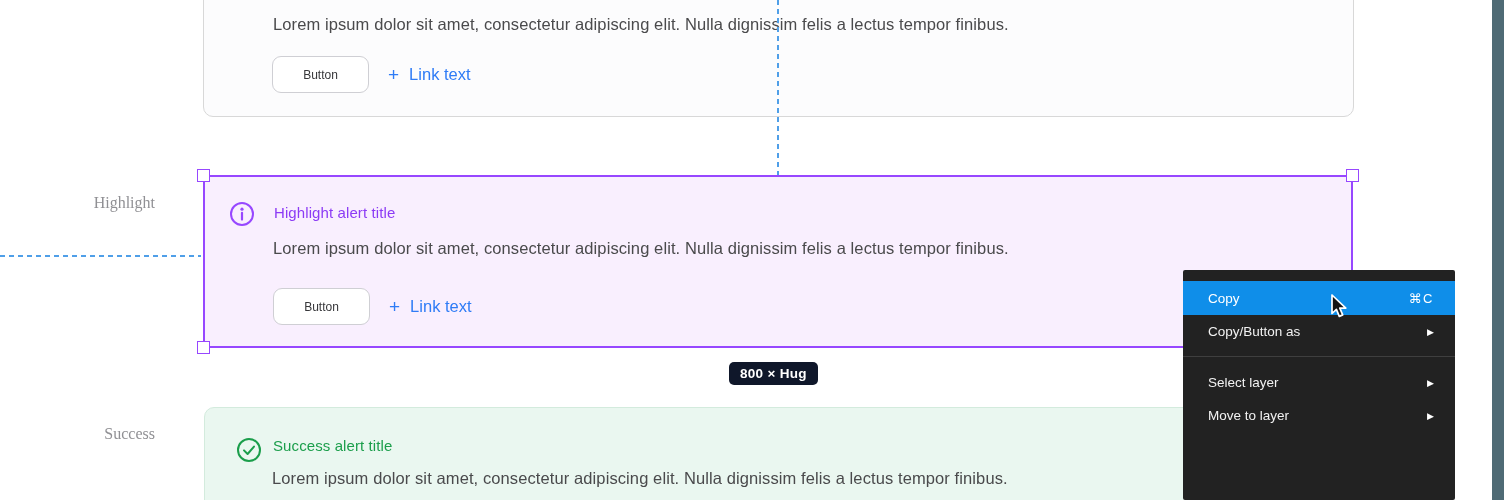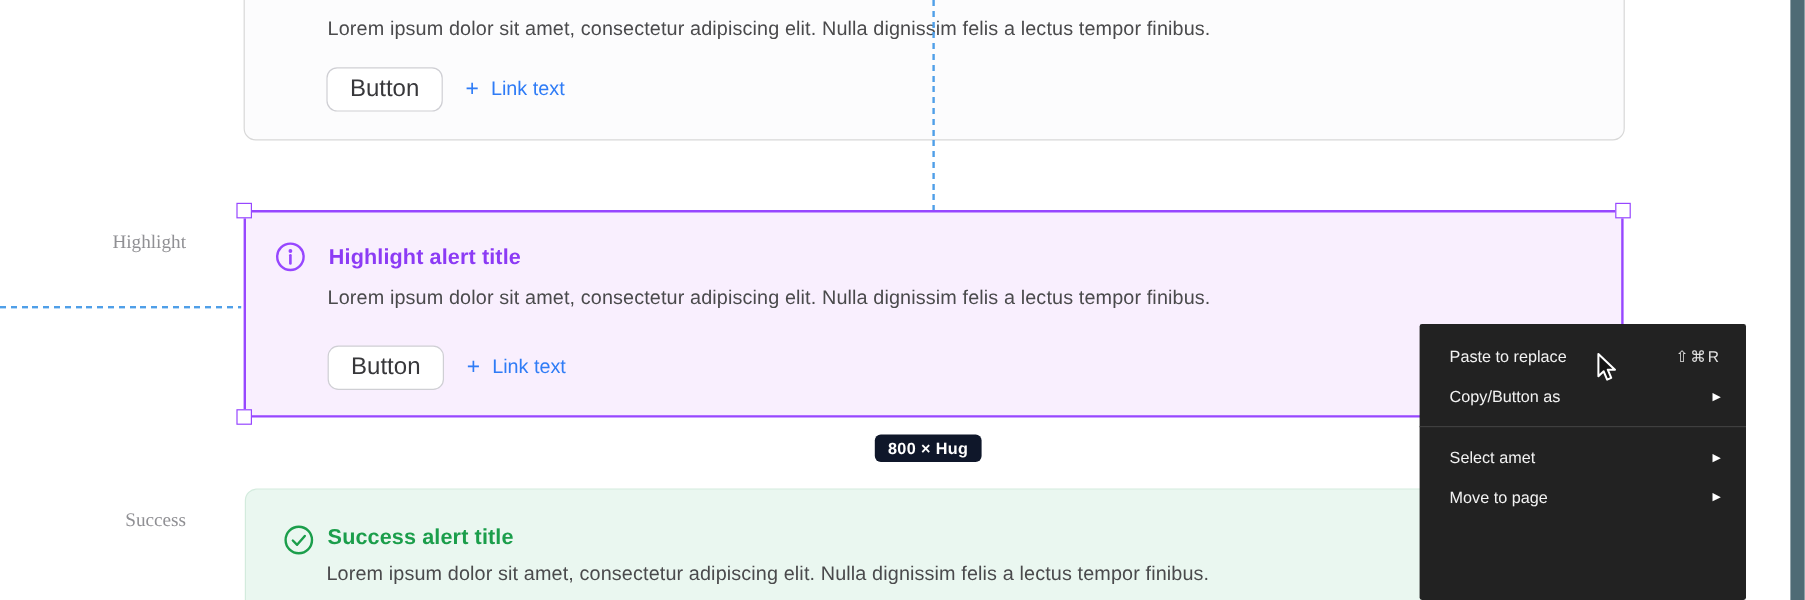--- a/index.html
+++ b/index.html
@@ -21,29 +21,29 @@
     background:#f9effe; border:2px solid #9747ff; border-radius:2px; z-index:10;
   }
   .card-success {
     left:204px; top:407px; width:1150px; height:120px;
     background:#eaf7f0; border:1px solid #d3ebdd; border-radius:10px;
   }
   .card-body-text {
     position:absolute; font-size:16.5px; color:#4a4a4c; white-space:nowrap; letter-spacing:0.1px;
   }
   .card-title {
-    position:absolute; font-size:18px; font-weight:700; white-space:nowrap; letter-spacing:0.1px;
+    position:absolute; font-size:15px; font-weight:400; white-space:nowrap; letter-spacing:0.1px;
   }
   .title-purple { color:#8c3bf5; }
   .title-green  { color:#1b9e4b; }
   .actions { position:absolute; display:flex; align-items:center; gap:19px; }
   .btn {
     display:inline-flex; align-items:center; justify-content:center;
     width:95px; height:35px; background:#ffffff; border:1px solid #cfcfd4;
-    border-radius:9px; font-size:20px; color:#37373a; cursor:default;text-align:right;
+    border-radius:9px; font-size:12px; color:#37373a; cursor:default;text-align:right;
   }
   .link {
     display:inline-flex; align-items:center; gap:10px;
     color:#2f7cf6; font-size:16.5px; font-weight:500; cursor:default;
   }
   .link .plus { font-size:19px; font-weight:400; line-height:1; }
   .alert-icon { position:absolute; width:26px; height:26px; }
 
   
   .handle {
@@ -150,35 +150,35 @@
       <svg width="26" height="26" viewBox="0 0 26 26">
         <circle cx="13" cy="13" r="11" fill="none" stroke="#1b9e4b" stroke-width="2"></circle>
         <polyline points="8,13.4 11.6,17 18,9.6" fill="none" stroke="#1b9e4b" stroke-width="2" stroke-linecap="round" stroke-linejoin="round"></polyline>
       </svg>
     </span>
     <h3 class="card-title title-green" style="left:68px; top:29px; margin:0;text-align:right;">Success alert title</h3>
     <p class="card-body-text" style="left:67px; top:61px; margin:0;">Lorem ipsum dolor sit amet, consectetur adipiscing elit. Nulla dignissim felis a lectus tempor finibus.</p>
   </section>
 
   <div class="menu">
-    <div class="menu-row">
-      <span>Paste to replace</span>
-      <span class="shortcut">⇧⌘R</span>
+    <div class="menu-row highlighted">
+      <span>Copy</span>
+      <span class="shortcut" style="color:#ffffff;">⌘C</span>
     </div>
     <div class="menu-row">
       <span>Copy/Button as</span>
       <span class="submenu-arrow">▶</span>
     </div>
     <div class="menu-sep"></div>
     <div class="menu-row">
-      <span>Select amet</span>
+      <span>Select layer</span>
       <span class="submenu-arrow">▶</span>
     </div>
     <div class="menu-row">
-      <span>Move to page</span>
+      <span>Move to layer</span>
       <span class="submenu-arrow">▶</span>
     </div>
   </div>
 
   <span class="cursor">
     <svg width="26" height="28" viewBox="0 0 26 28">
       <path d="M5 2 L5 20.5 L9.4 16.4 L12.3 23.4 L15.7 21.9 L12.8 15.1 L18.8 15.1 Z" fill="#141414" stroke="#ffffff" stroke-width="1.7" stroke-linejoin="round"></path>
     </svg>
   </span>
 

